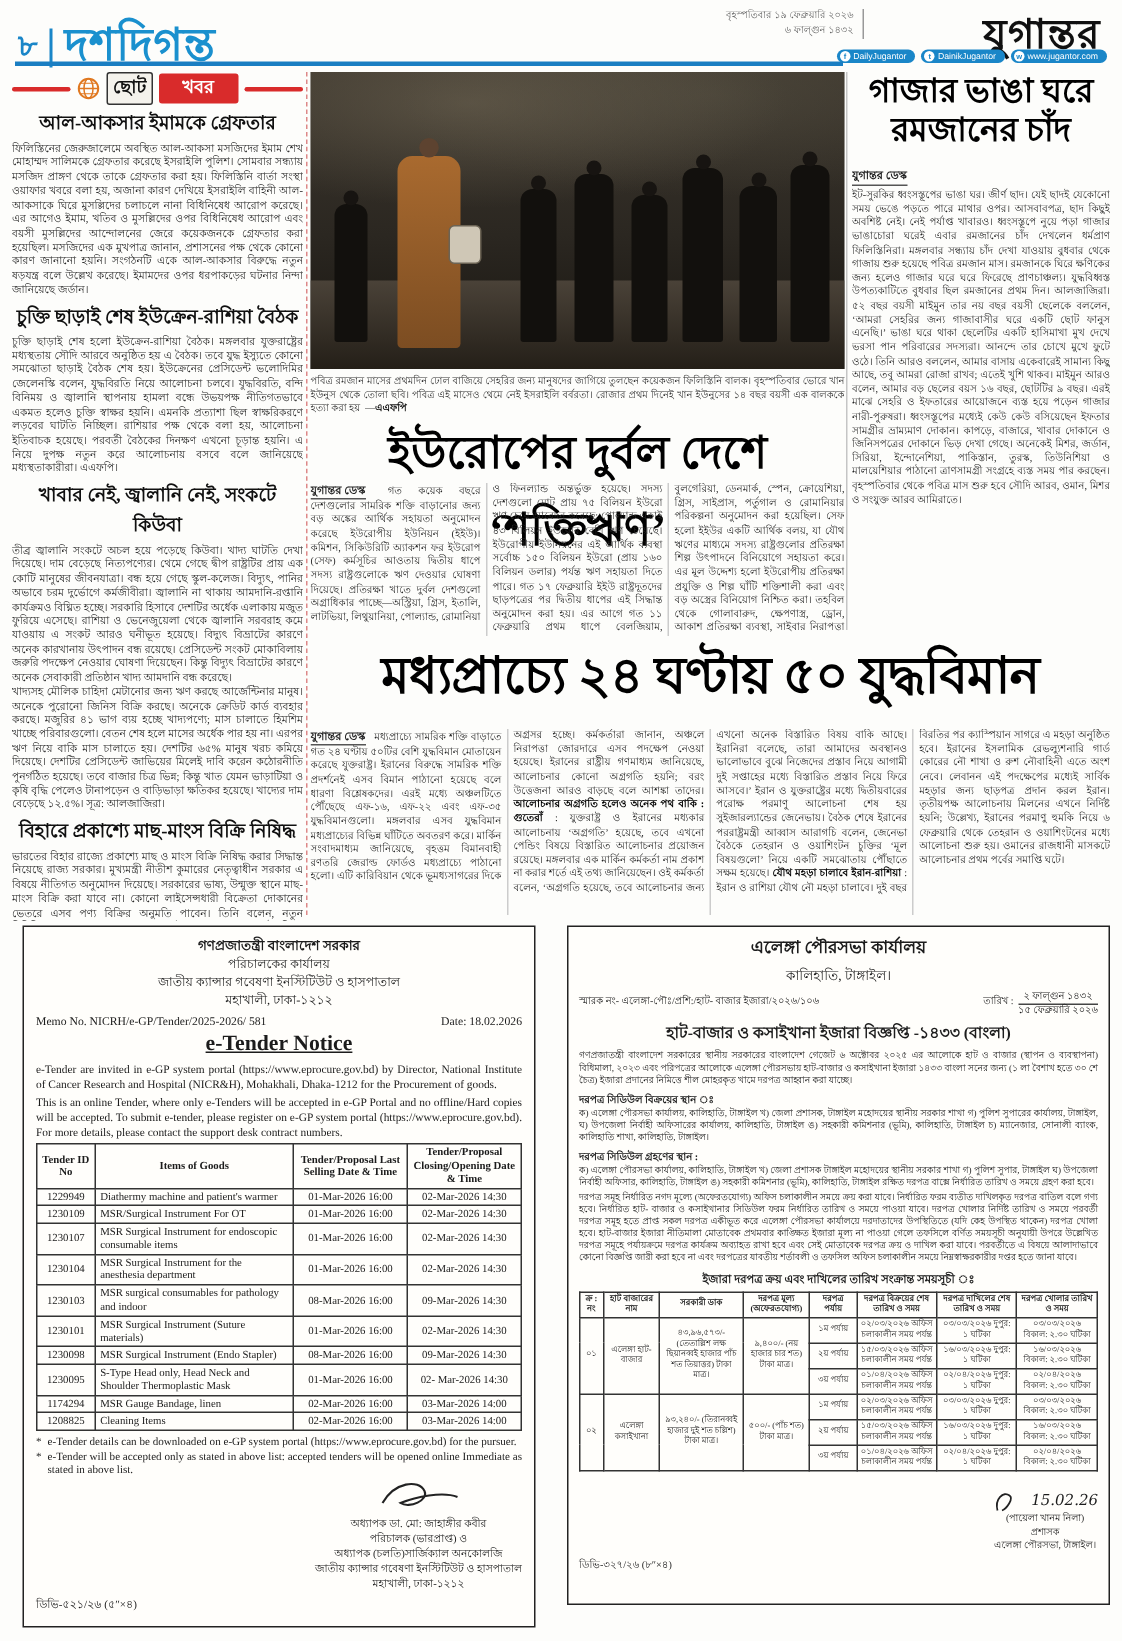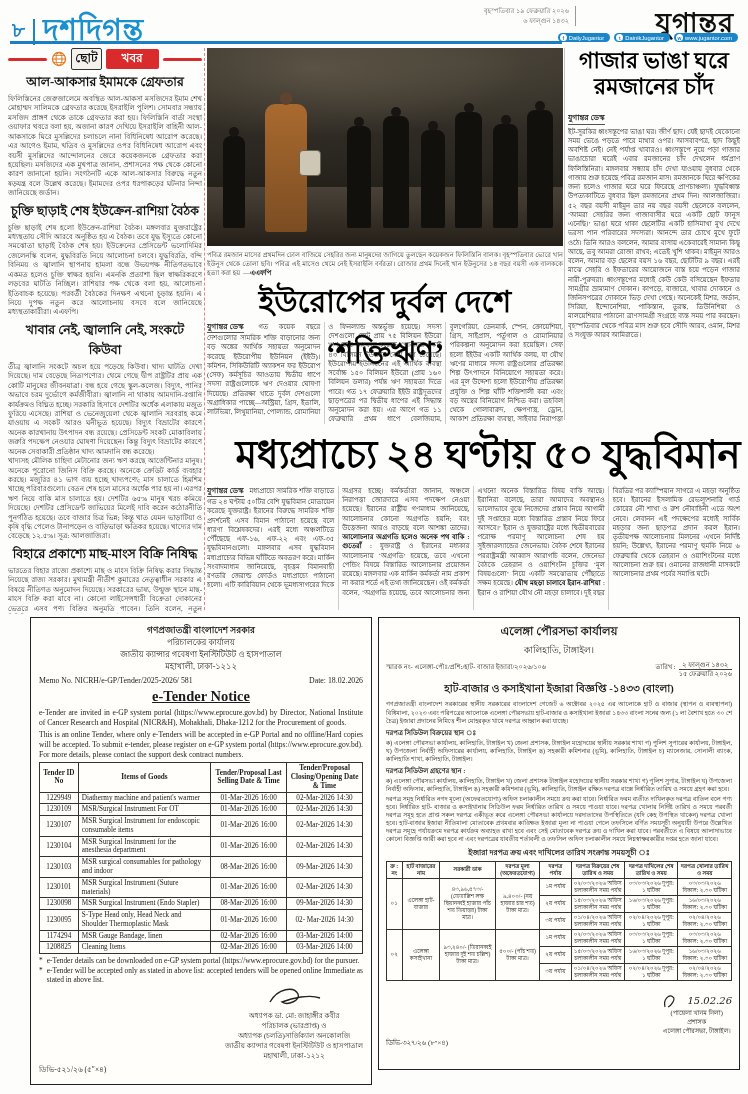--- a/index.html
+++ b/index.html
@@ -61,29 +61,29 @@
                column-count:3; column-gap:8px; column-rule:1px solid #ccc;
                font-size:6.8px; line-height:1.36; text-align:justify; color:#262626; }
   .byline { font-weight:bold; font-size:7.5px; display:inline-block; border-bottom:1px solid #555; margin-right:4px; }
 
   
   .gaza { left:568px; top:48px; width:172px; height:372px; overflow:hidden; }
   .gaza h2 { font-size:22px; line-height:1.2; text-align:center; font-weight:bold; color:#000; margin-bottom:5px; }
   .gaza .body { font-size:6.8px; line-height:1.36; text-align:justify; color:#262626; margin-top:2px; }
 
   
-  .war-headline { left:207px; top:424px; width:533px; text-align:right; font-size:39px; font-weight:bold; color:#000; letter-spacing:-0.5px; }
+  .war-headline { left:207px; top:424px; width:533px; text-align:center; font-size:34px; font-weight:bold; color:#000; letter-spacing:-0.5px; }
   .war-body { left:207px; top:486px; width:533px; height:124px; overflow:hidden;
               column-count:4; column-gap:8px; column-rule:1px solid #ccc;
               font-size:6.8px; line-height:1.36; text-align:justify; color:#262626; }
   .war-body b { font-weight:bold; color:#000; }
 
   
   .tbox { border:1.5px solid #222; background:#fffefb; overflow:hidden; }
-  .tleft { left:30px; top:617px; width:342px; height:468px; padding:6px 8px; }
+  .tleft { left:15px; top:617px; width:342px; height:468px; padding:6px 8px; }
   .tright { left:378px; top:617px; width:362px; height:453px; padding:5px 7px; }
   .c { text-align:center; }
   .tl-gov { font-size:8.3px; line-height:1.45; }
   .tl-gov .b1 { font-size:9px; font-weight:bold; }
   .tl-email { font-size:8px; margin-top:1px; }
   .tl-memo { display:flex; justify-content:space-between; font-size:7.8px; margin-top:3px; }
   .tl-title { font-size:14.5px; font-weight:bold; text-decoration:underline; margin:3px 0 3px; }
   .tl-para { font-size:7.6px; line-height:1.32; text-align:justify; margin-bottom:2px; }
   table { border-collapse:collapse; width:100%; }
   .tl-table td, .tl-table th { border:1px solid #333; font-size:7.2px; line-height:1.22; padding:1px 3px; vertical-align:middle; }

